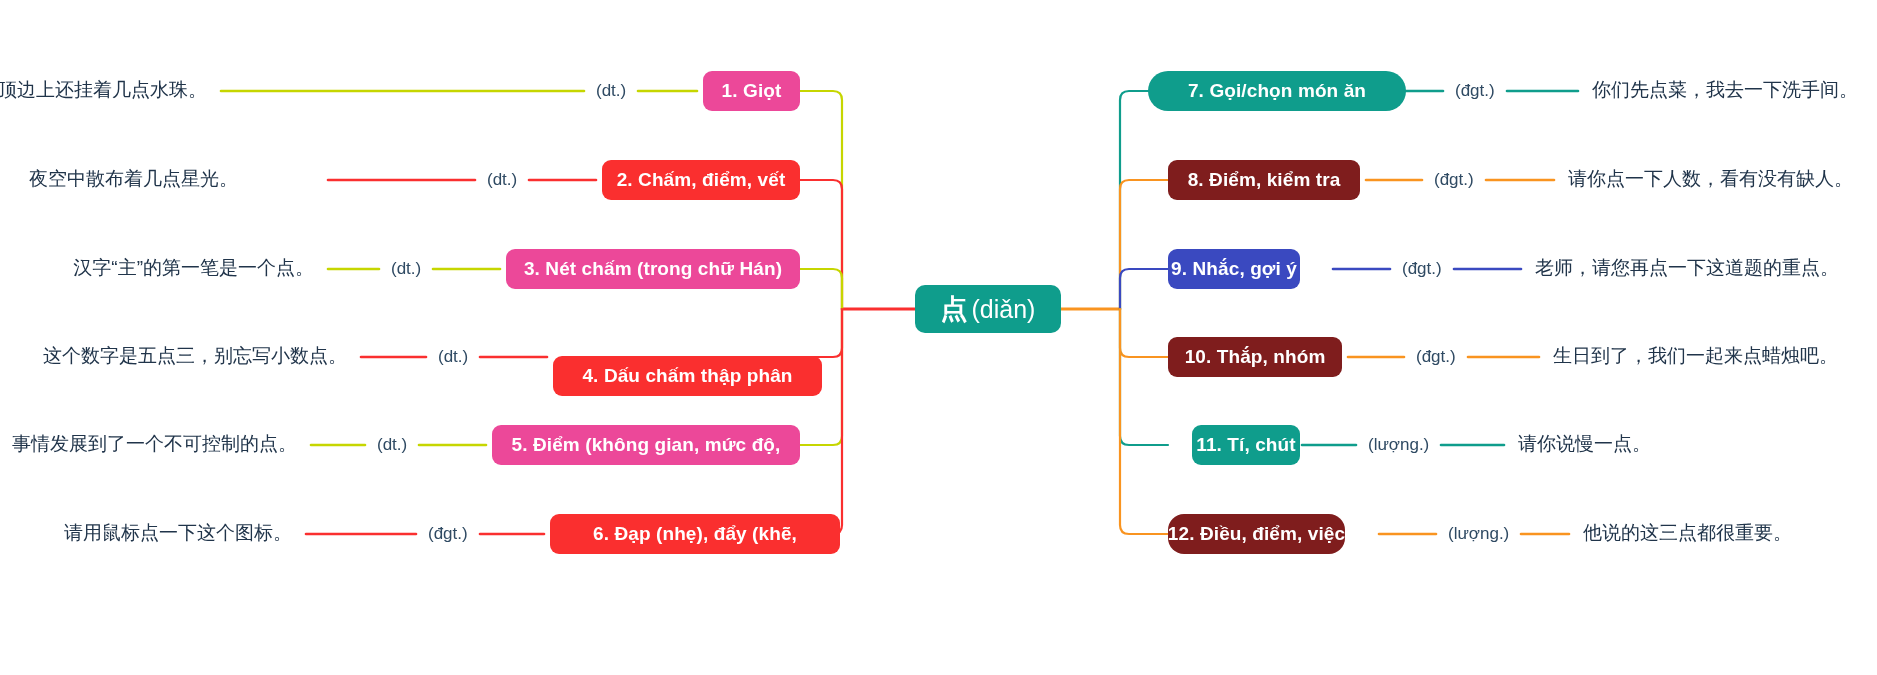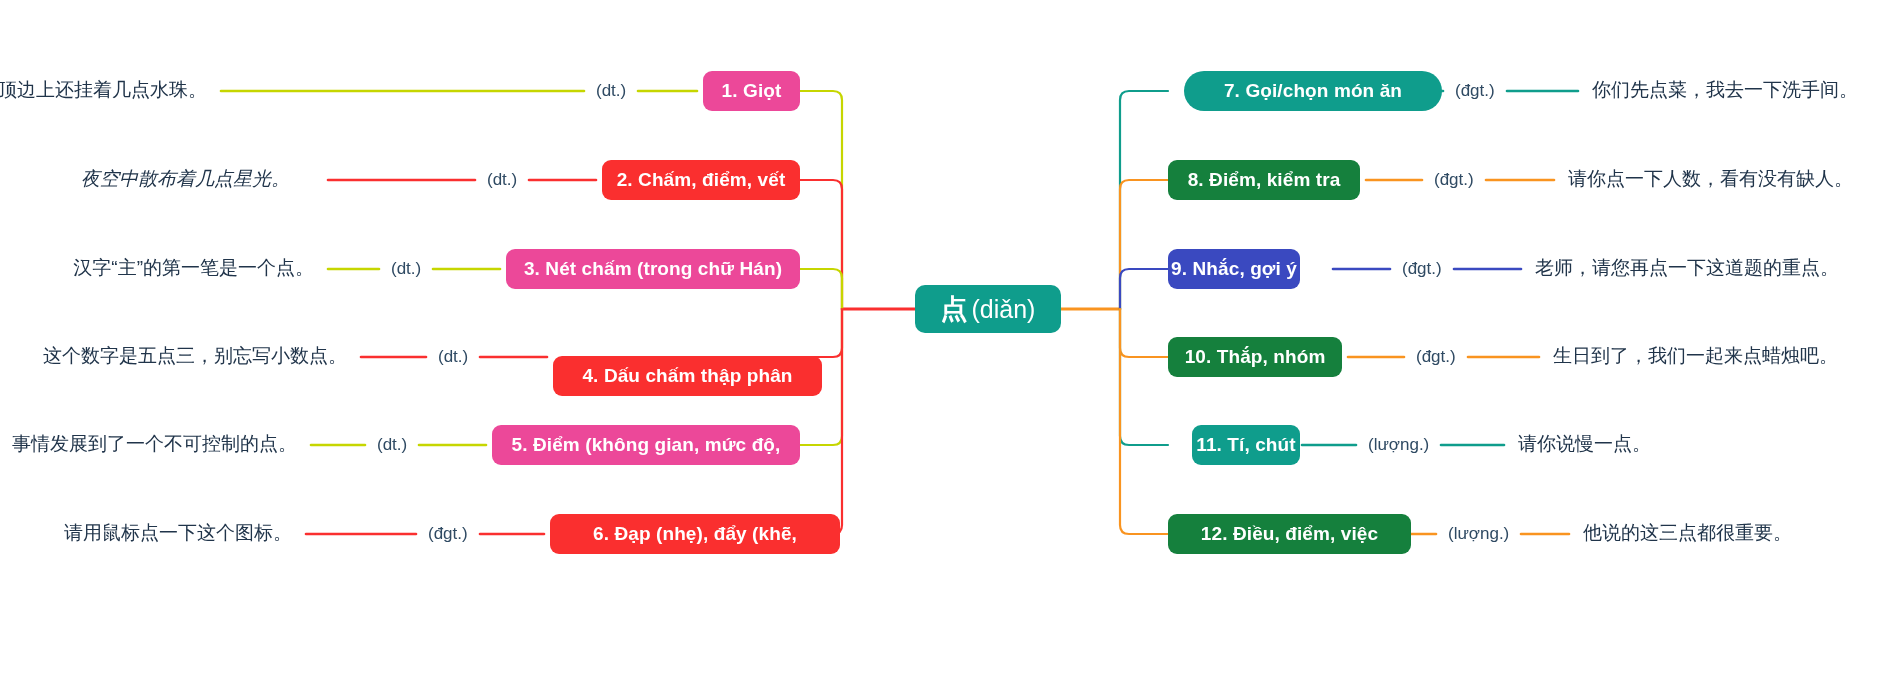--- a/index.html
+++ b/index.html
@@ -14,21 +14,21 @@
   .node{
     position:absolute;height:40px;border-radius:9px;
     display:flex;align-items:center;justify-content:center;
     color:#ffffff;font-weight:bold;font-size:19px;
     white-space:nowrap;padding:0 14px;box-sizing:border-box;
     letter-spacing:.1px;
   }
   .node.lime{background:#ec4899;}
   .node.red{background:#fa2f2f;}
   .node.teal{background:#0f9d8c;}
-  .node.orange{background:#15803d;}
+  .node.orange{background:#7f1d1d;}
   .node.blue{background:#3a49c0;}
 
   
   #root{
     position:absolute;left:915px;top:285px;width:146px;height:48px;
     background:#0f9d8c;border-radius:10px;
     display:flex;align-items:center;justify-content:center;
     color:#fff;font-size:25px;white-space:nowrap;
   }
   #root .han{font-weight:bold;font-size:27px;}
@@ -94,57 +94,57 @@
 
   <div id="root">
     <span class="han">点</span>
     <span class="pin">(diǎn)</span>
   </div>
 
   <div class="sent r" style="right:1670px;top:78px;">雨停了，屋顶边上还挂着几点水珠。</div>
   <div class="pos" style="left:596px;top:81px;">(dt.)</div>
   <div class="node lime" style="left:703px;top:71px;width:97px;">1. Giọt</div>
 
-  <div class="sent r" style="right:1587px;top:167px;font-style:italic;">夜空中散布着几点星光。</div>
+  <div class="sent r" style="right:1639px;top:167px;">夜空中散布着几点星光。</div>
   <div class="pos" style="left:487px;top:170px;">(dt.)</div>
   <div class="node red" style="left:602px;top:160px;width:198px;">2. Chấm, điểm, vết</div>
 
   <div class="sent r" style="right:1563px;top:256px;">汉字“主”的第一笔是一个点。</div>
   <div class="pos" style="left:391px;top:259px;">(dt.)</div>
   <div class="node lime" style="left:506px;top:249px;width:294px;">3. Nét chấm (trong chữ Hán)</div>
 
   <div class="sent r" style="right:1530px;top:344px;">这个数字是五点三，别忘写小数点。</div>
   <div class="pos" style="left:438px;top:347px;">(dt.)</div>
   <div class="node red" style="left:553px;top:356px;width:269px;">4. Dấu chấm thập phân</div>
 
   <div class="sent r" style="right:1580px;top:432px;">事情发展到了一个不可控制的点。</div>
   <div class="pos" style="left:377px;top:435px;">(dt.)</div>
   <div class="node lime" style="left:492px;top:425px;width:308px;">5. Điểm (không gian, mức độ,</div>
 
   <div class="sent r" style="right:1585px;top:521px;">请用鼠标点一下这个图标。</div>
   <div class="pos" style="left:428px;top:524px;">(đgt.)</div>
   <div class="node red" style="left:550px;top:514px;width:290px;">6. Đạp (nhẹ), đẩy (khẽ,</div>
 
-  <div class="node teal" style="left:1184px;top:71px;width:258px;border-radius:20px;">7. Gọi/chọn món ăn</div>
+  <div class="node teal" style="left:1148px;top:71px;width:258px;border-radius:20px;">7. Gọi/chọn món ăn</div>
   <div class="pos" style="left:1455px;top:81px;">(đgt.)</div>
   <div class="sent" style="left:1592px;top:78px;">你们先点菜，我去一下洗手间。</div>
 
   <div class="node orange" style="left:1168px;top:160px;width:192px;">8. Điểm, kiểm tra</div>
   <div class="pos" style="left:1434px;top:170px;">(đgt.)</div>
   <div class="sent" style="left:1568px;top:167px;">请你点一下人数，看有没有缺人。</div>
 
   <div class="node blue" style="left:1168px;top:249px;width:132px;">9. Nhắc, gợi ý</div>
   <div class="pos" style="left:1402px;top:259px;">(đgt.)</div>
   <div class="sent" style="left:1535px;top:256px;">老师，请您再点一下这道题的重点。</div>
 
   <div class="node orange" style="left:1168px;top:337px;width:174px;">10. Thắp, nhóm</div>
   <div class="pos" style="left:1416px;top:347px;">(đgt.)</div>
   <div class="sent" style="left:1553px;top:344px;">生日到了，我们一起来点蜡烛吧。</div>
 
   <div class="node teal" style="left:1192px;top:425px;width:108px;">11. Tí, chút</div>
   <div class="pos" style="left:1368px;top:435px;">(lượng.)</div>
   <div class="sent" style="left:1518px;top:432px;">请你说慢一点。</div>
 
-  <div class="node orange" style="left:1168px;top:514px;width:243px;">12. Điều, điểm, việc</div>
+  <div class="node orange" style="left:1168px;top:514px;width:177px;border-radius:16px;">12. Điều, điểm, việc</div>
   <div class="pos" style="left:1448px;top:524px;">(lượng.)</div>
   <div class="sent" style="left:1583px;top:521px;">他说的这三点都很重要。</div>
 
 </div>
 
 </body></html>

